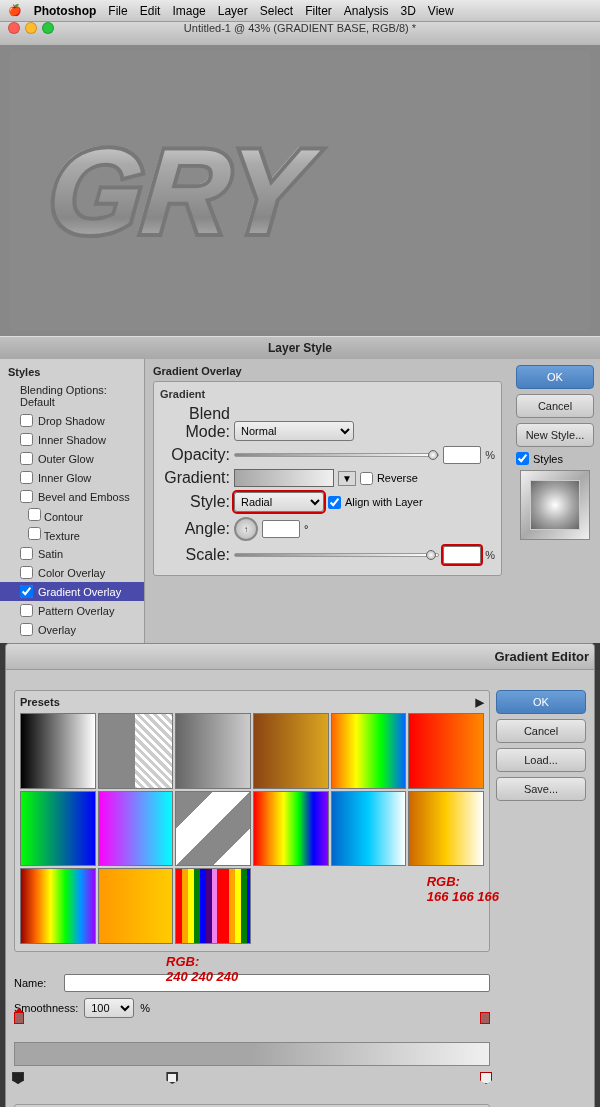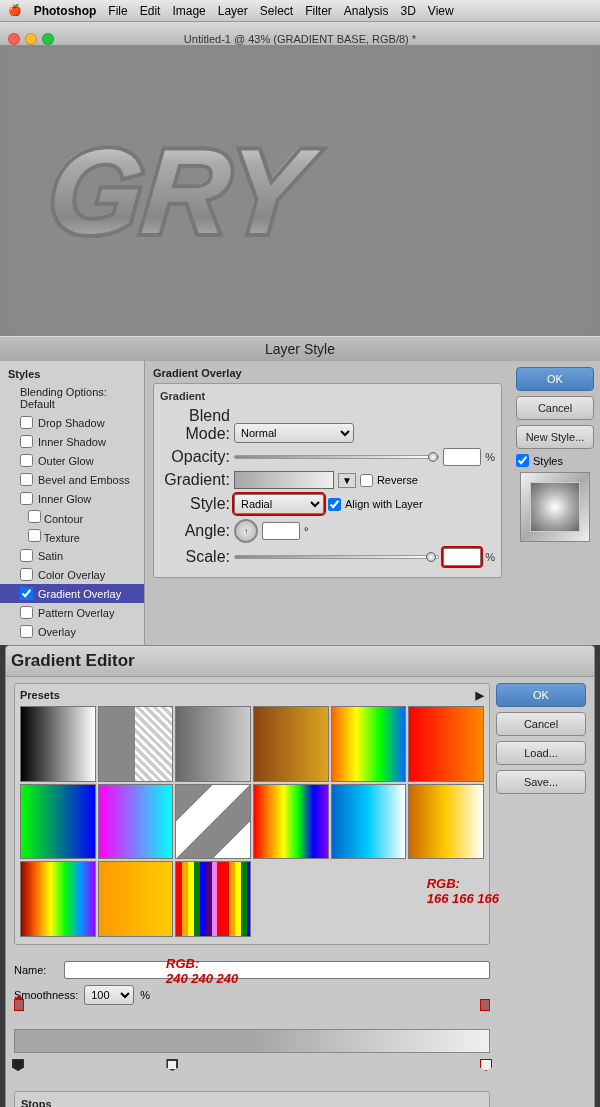--- a/index.html
+++ b/index.html
@@ -22,21 +22,21 @@
       padding: 0 8px;
       gap: 12px;
     }
     #menubar .menu-item { font-size: 12px; cursor: pointer; }
 
     
     #titlebar {
       height: 24px;
       background: linear-gradient(to bottom, #d8d8d8, #b8b8b8);
       display: flex;
-      align-items: flex-end;
+      align-items: flex-start;
       justify-content: center;
       border-bottom: 1px solid #888;
       font-size: 11px;
       color: #333;
     }
     #titlebar .traffic-lights {
       position: absolute;
       left: 8px;
       display: flex;
       gap: 5px;
@@ -66,22 +66,22 @@
       display: flex;
       align-items: center;
       justify-content: center;
     }
 
     
     #layer-style-title {
       background: linear-gradient(to bottom, #c0c0c0, #a8a8a8);
       text-align: center;
       padding: 4px;
-      font-size: 14px;
-      font-weight: normal;
+      font-size: 12px;
+      font-weight: bold;
       color: #222;
       border-top: 1px solid #ddd;
     }
 
     
     #main-panels {
       display: flex;
       background: #c0c0c0;
       height: auto;
     }
@@ -260,26 +260,26 @@
 
     
     #gradient-editor {
       background: #c8c8c8;
       border: 1px solid #888;
       border-radius: 4px;
       padding: 8px;
       margin: 0;
     }
     #ge-title {
-      font-size: 17px;
+      font-size: 13px;
       font-weight: bold;
-      text-align: left;
+      text-align: right;
       color: #222;
       background: linear-gradient(to bottom, #d8d8d8, #b8b8b8);
-      margin: -8px -8px 6px -8px;
+      margin: -8px -8px 20px -8px;
       padding: 5px;
       border-radius: 4px 4px 0 0;
       border-bottom: 1px solid #999;
     }
     #ge-body {
       display: flex;
       gap: 6px;
     }
     #ge-left {
       flex: 1;
@@ -288,21 +288,21 @@
       width: 90px;
       display: flex;
       flex-direction: column;
       gap: 5px;
     }
     #presets-group {
       border: 1px solid #999;
       border-radius: 3px;
       padding: 5px;
       background: #d0d0d0;
-      margin-bottom: 16px;
+      margin-bottom: 22px;
     }
     #presets-title {
       font-size: 11px;
       font-weight: bold;
       color: #222;
       margin-bottom: 4px;
       display: flex;
       justify-content: space-between;
     }
     #presets-grid {
@@ -484,25 +484,25 @@
     <div class="sidebar-item">
       <input type="checkbox" style="">
       <span>Inner Shadow</span>
     </div>
     <div class="sidebar-item">
       <input type="checkbox" style="">
       <span>Outer Glow</span>
     </div>
     <div class="sidebar-item">
       <input type="checkbox" style="">
+      <span>Inner Glow</span>
+    </div>
+    <div class="sidebar-item">
+      <input type="checkbox" style="">
       <span>Bevel and Emboss</span>
-    </div>
-    <div class="sidebar-item">
-      <input type="checkbox" style="">
-      <span>Inner Glow</span>
     </div>
     <div class="sidebar-subitem">
       <input type="checkbox" style="">
       <span>Contour</span>
     </div>
     <div class="sidebar-subitem">
       <input type="checkbox" style="">
       <span>Texture</span>
     </div>
     <div class="sidebar-item">

